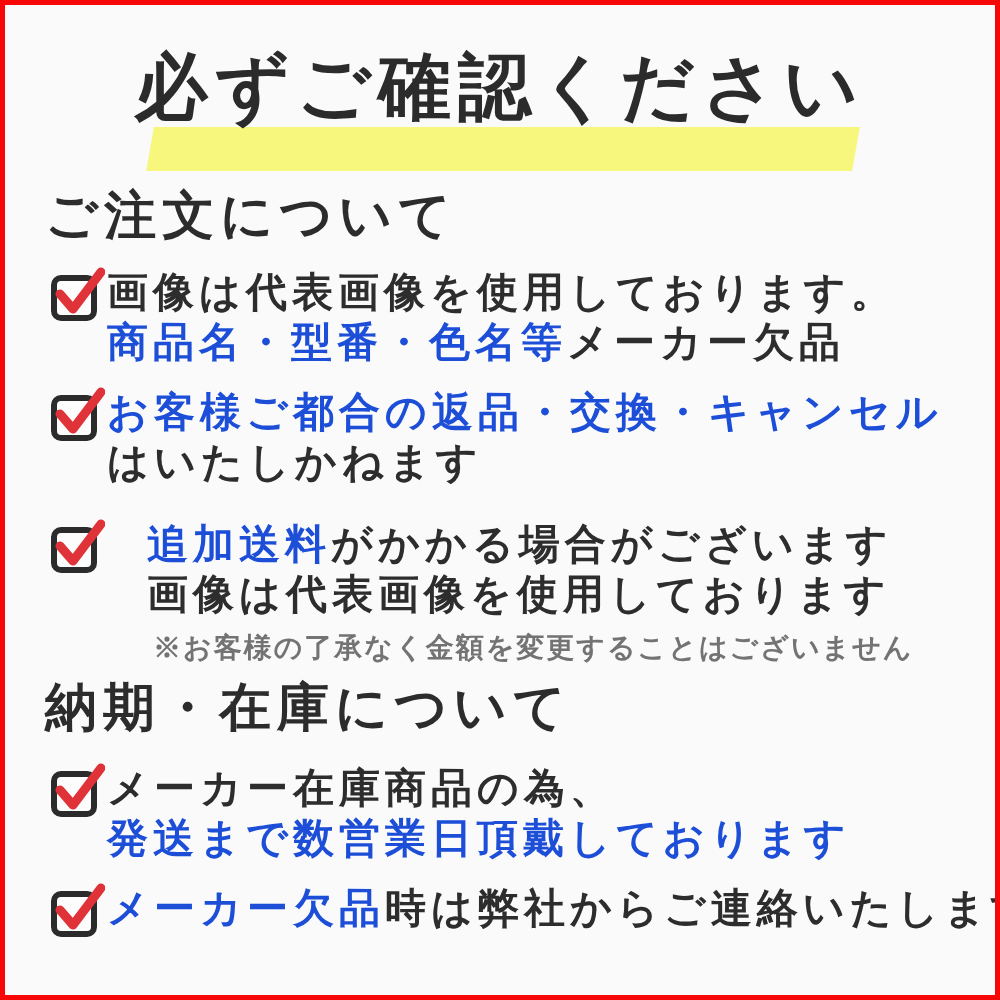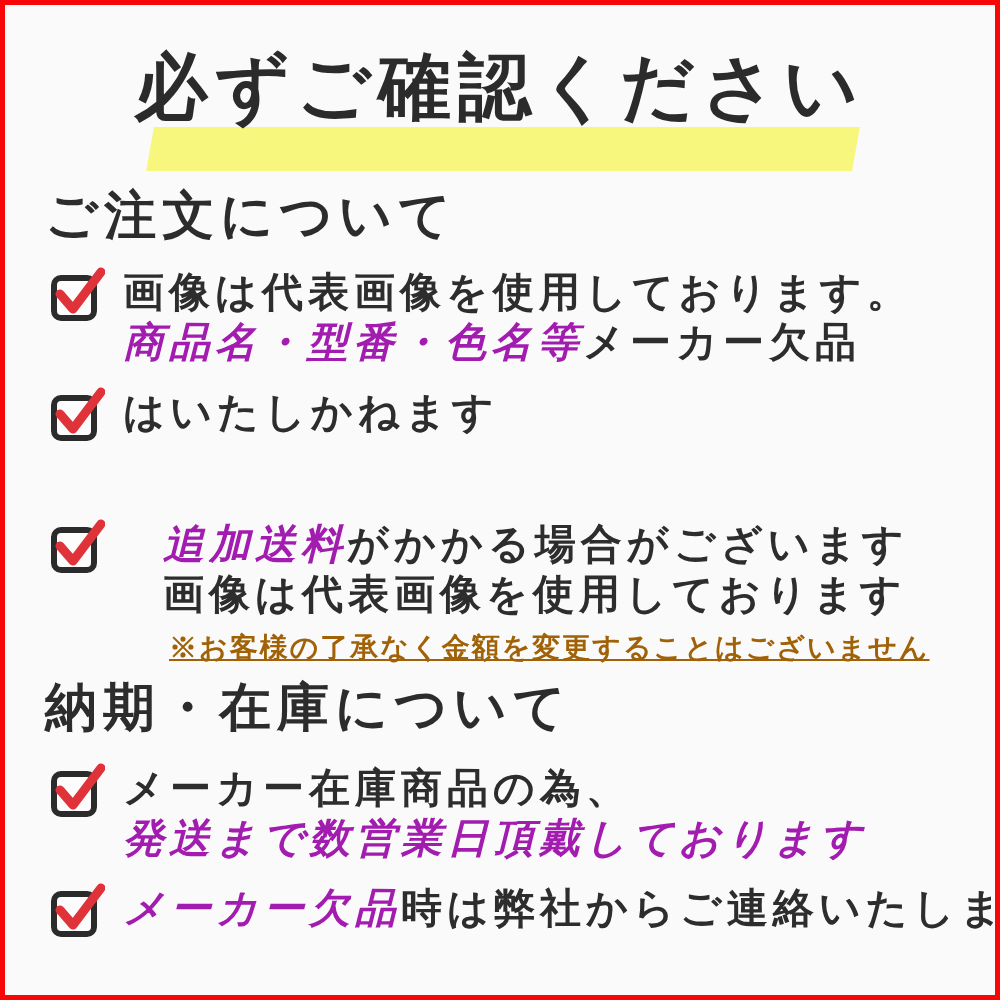--- a/index.html
+++ b/index.html
@@ -27,29 +27,29 @@
   .sec-heading{
     position:absolute;left:40px;
     font-size:52px;font-weight:700;color:#2c2c2c;letter-spacing:6px;
     white-space:nowrap;line-height:1.1;
   }
   .h1{top:182px;}
   .h2{top:678px;font-family:Liberation Mono, monospace;}
   
   .item{position:absolute;left:44px;display:flex;align-items:flex-start;}
   .cb{flex:none;width:56px;height:58px;margin-top:-4px;}
-  .txtcol{margin-left:18px;}
+  .txtcol{margin-left:2px;}
   .line{
     font-size:41px;font-weight:600;color:#2d2d2d;letter-spacing:5px;
     line-height:50px;white-space:nowrap;
   }
-  .red{color:#a21caf;font-style:italic;}
+  .red{color:#1d4ed8;}
   .note{
-    font-size:28px;font-weight:600;color:#a16207;letter-spacing:2px;
-    line-height:34px;margin-top:12px;margin-left:6px;white-space:nowrap;text-decoration:underline;
+    font-size:28px;font-weight:600;color:#737373;letter-spacing:2px;
+    line-height:34px;margin-top:12px;margin-left:6px;white-space:nowrap;
   }
   .it1{top:262px;}
   .it2{top:382px;}
   .it3{top:514px;gap:40px;}
   .it4{top:758px;justify-content:space-between;}
   .it5{top:878px;}
 </style>
 </head>
 <body>
 
@@ -72,20 +72,21 @@
       <div class="line"><span class="red">商品名・型番・色名等</span><span>メーカー欠品</span></div>
     </div>
   </div>
 
   <div class="item it2">
     <svg class="cb" viewBox="0 0 56 56">
       <rect x="5" y="14" width="40" height="40" rx="7" fill="#fcfcfc" stroke="#2b2b2b" stroke-width="6"></rect>
       <path d="M11 30 L24 45 L52 8" fill="none" stroke="#df3339" stroke-width="9" stroke-linecap="round" stroke-linejoin="round"></path>
     </svg>
     <div class="txtcol">
+      <div class="line"><span class="red">お客様ご都合の返品・交換・キャンセル</span></div>
       <div class="line"><span>はいたしかねます</span></div>
     </div>
   </div>
 
   <div class="item it3">
     <svg class="cb" viewBox="0 0 56 56">
       <rect x="5" y="14" width="40" height="40" rx="7" fill="#fcfcfc" stroke="#2b2b2b" stroke-width="6"></rect>
       <path d="M11 30 L24 45 L52 8" fill="none" stroke="#df3339" stroke-width="9" stroke-linecap="round" stroke-linejoin="round"></path>
     </svg>
     <div class="txtcol">

